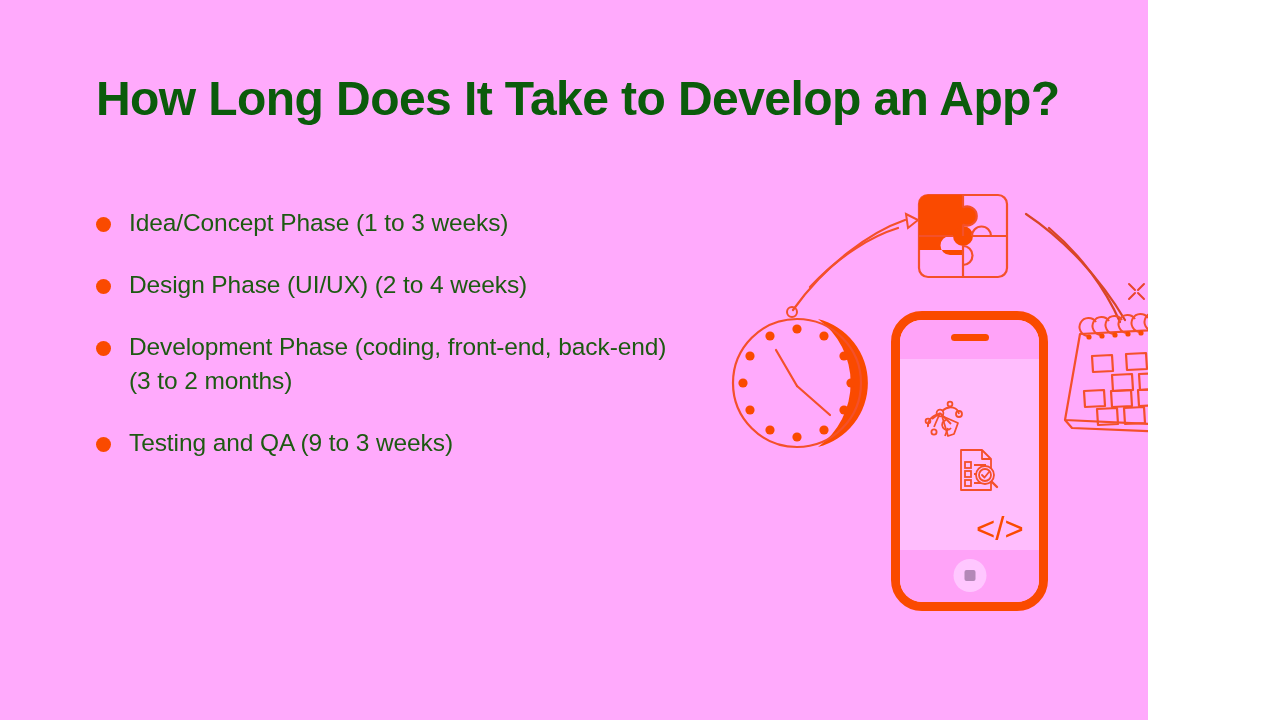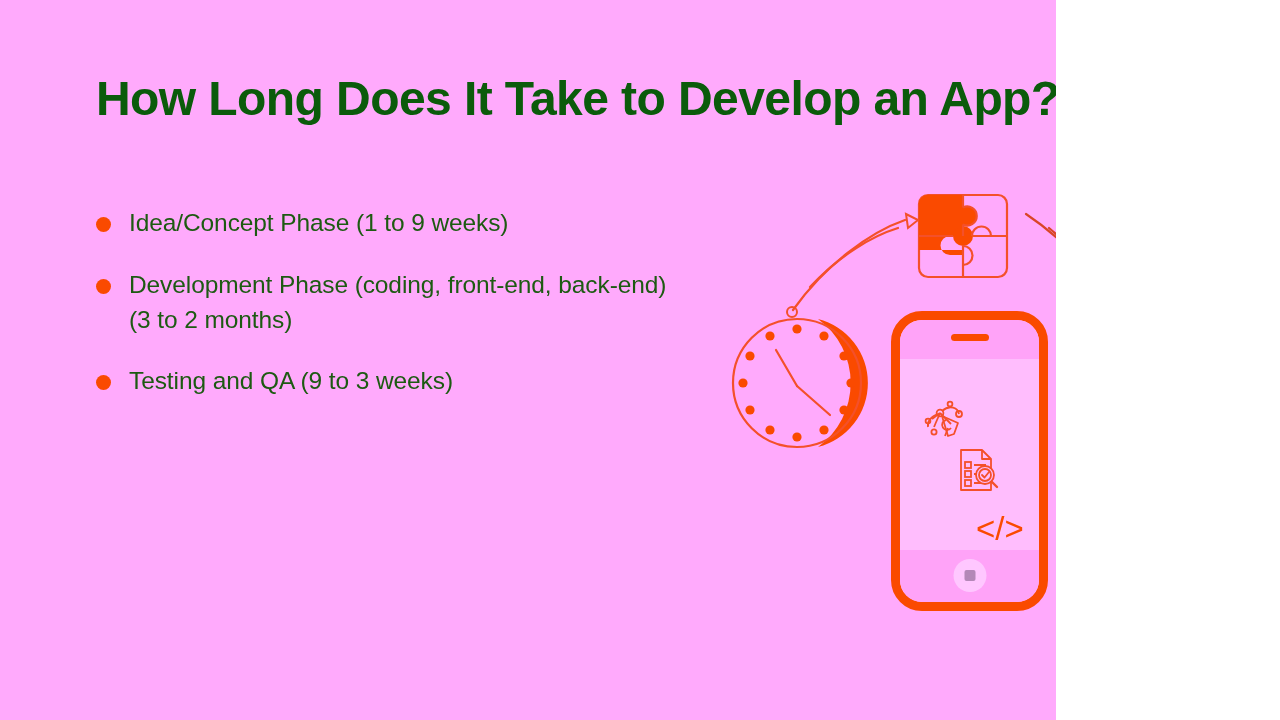--- a/index.html
+++ b/index.html
@@ -7,21 +7,21 @@
     padding: 0;
   }
   body {
     width: 1280px;
     height: 720px;
     overflow: hidden;
     font-family: "Liberation Sans", sans-serif;
   }
   #slide {
     position: relative;
-    width: 1056px;
+    width: 1148px;
     height: 720px;
     background: #FFAAFC;
     overflow: hidden;
   }
 
   
   #title {
     position: absolute;
     left: 96px;
     top: 72px;
@@ -159,23 +159,27 @@
 <body>
 
 <div id="slide">
 
   <div id="title">How Long Does It Take to Develop an App?</div>
 
   <div id="bullets">
 
     <div class="bullet-row">
       <span class="bullet-dot"></span>
-      <span class="bullet-text"> Idea/Concept Phase (1 to 9 weeks)</span>
-    </div>
-
+      <span class="bullet-text"> Idea/Concept Phase (1 to 3 weeks)</span>
+    </div>
+
+    <div class="bullet-row">
+      <span class="bullet-dot"></span>
+      <span class="bullet-text">Design Phase (UI/UX) (2 to 4 weeks)</span>
+    </div>
 
     <div class="bullet-row">
       <span class="bullet-dot"></span>
       <span class="bullet-text">Development Phase (coding, front-end, back-end) (3 to 2 months)</span>
     </div>
 
     <div class="bullet-row">
       <span class="bullet-dot"></span>
       <span class="bullet-text">Testing and QA (9 to 3 weeks)</span>
     </div>

